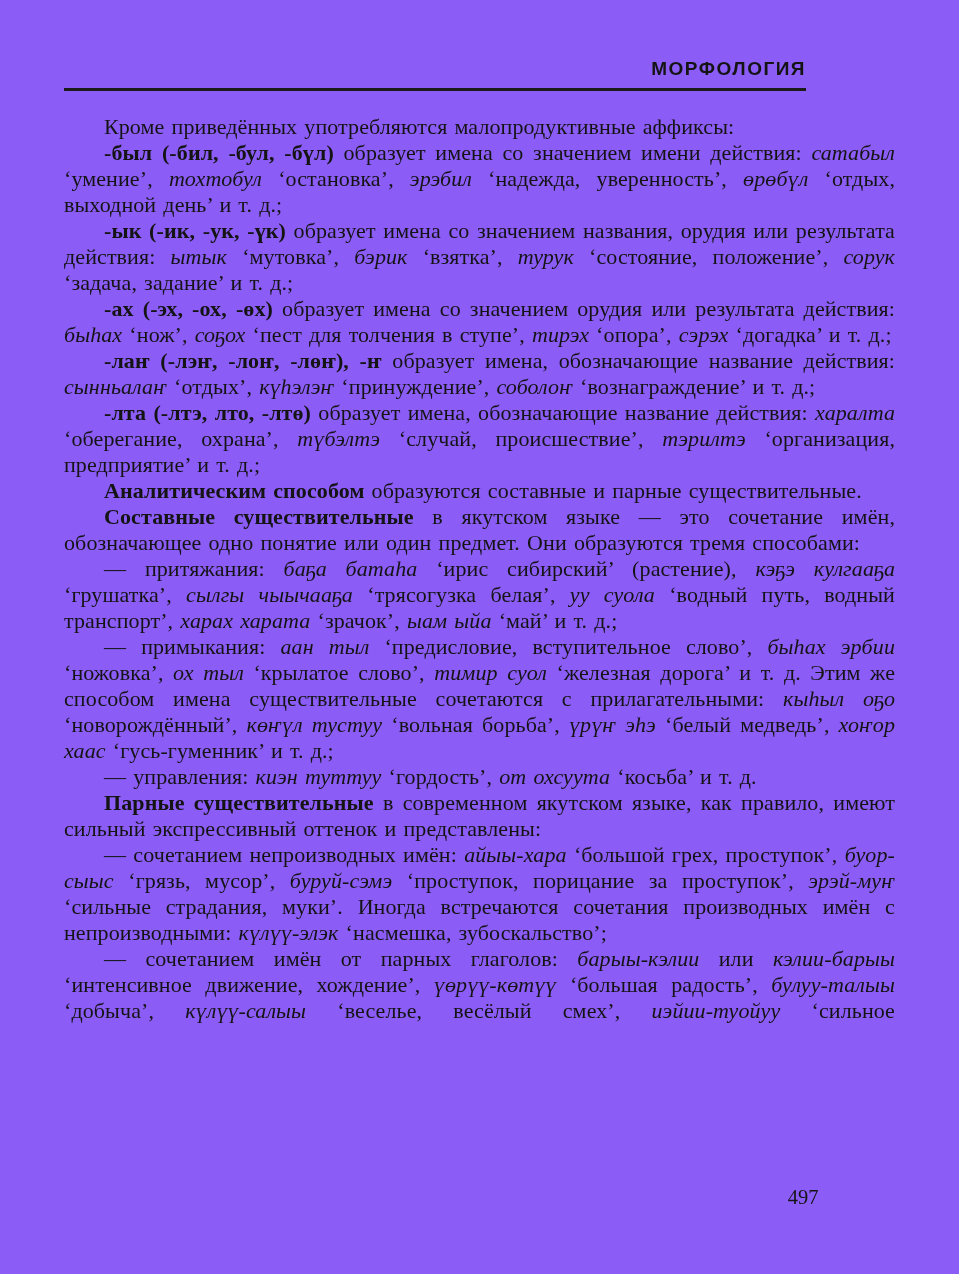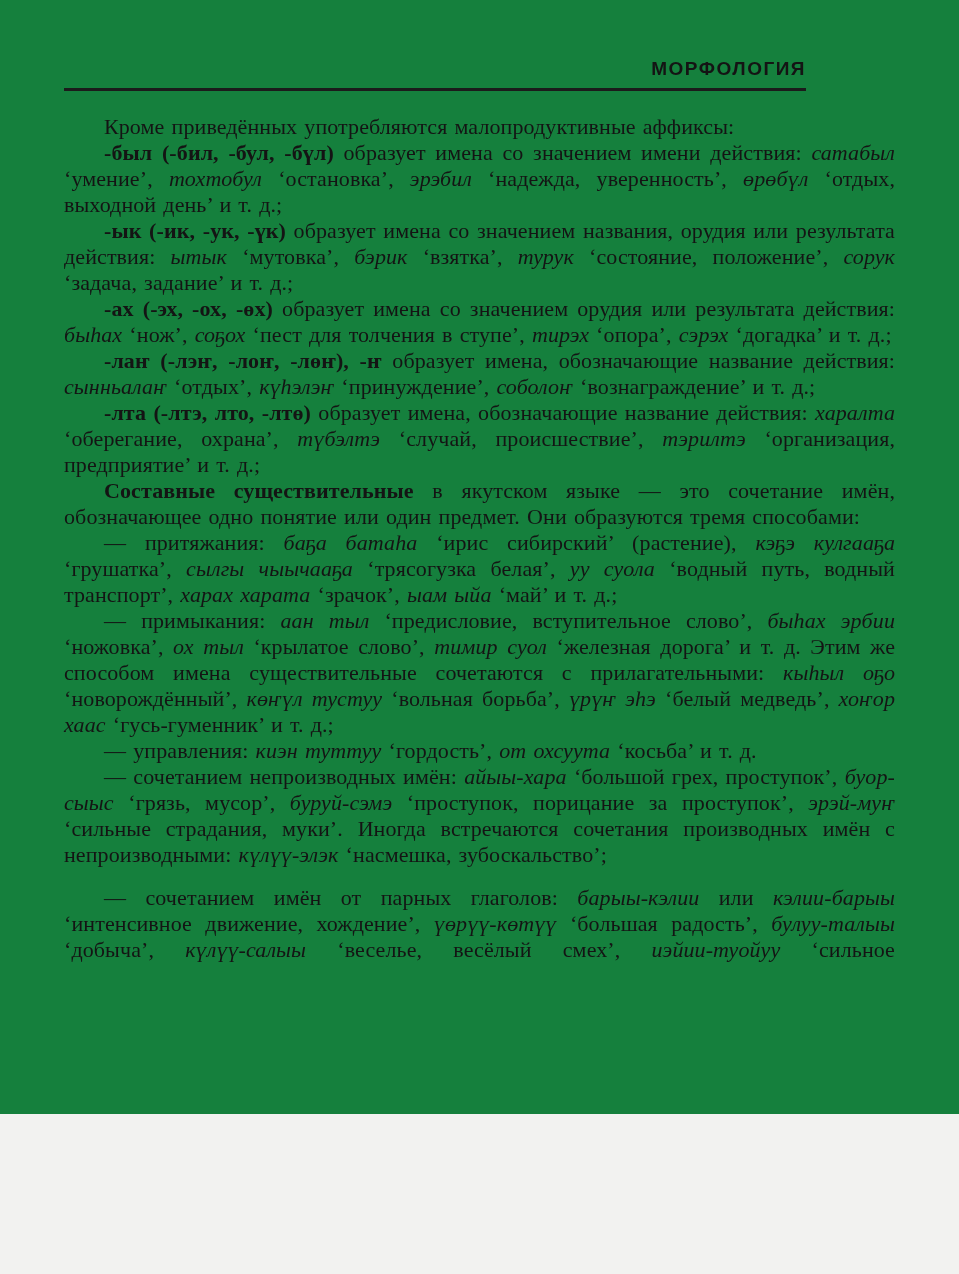--- a/index.html
+++ b/index.html
@@ -3,22 +3,22 @@
 <meta charset="utf-8">
 <style>
   html, body { margin: 0; padding: 0; }
   body {
     width: 959px; height: 1274px;
     background: #f2f2f0;
     font-family: "Liberation Serif", "DejaVu Serif", serif;
   }
   .page {
     position: relative;
-    width: 959px; height: 1114px;
-    background: #15803d;
+    width: 959px; height: 1274px;
+    background: #8b5cf6;
     color: #141414;
     overflow: hidden;
   }
   .running-header {
     position: absolute;
     left: 64px; top: 58px;
     width: 742px;
     text-align: right;
     padding-bottom: 8px;
     border-bottom: 3px solid #1b1b1b;
@@ -31,21 +31,21 @@
     position: absolute;
     left: 64px; top: 114px;
     width: 831px;
     font-size: 22px;
     line-height: 26px;
     text-align: justify;
     letter-spacing: 0.1px;
     word-spacing: 1.5px;
   }
   .para { margin: 0; text-indent: 40px; }
-  .para.cont { text-align-last: justify; margin-top: 17px; }
+  .para.cont { text-align-last: justify; }
   .run-b { font-weight: 700; }
   .run-i { font-style: italic; }
   .page-number {
     position: absolute;
     left: 772px; top: 1186px;
     width: 62px;
     text-align: center;
     font-size: 20.5px;
     font-weight: 400;
   }
@@ -59,23 +59,25 @@
     <span>МОРФОЛОГИЯ</span>
   </header>
 
   <main class="body-text">
       <p class="para"><span class="run-r">Кроме приведённых употребляются малопродуктивные аффиксы:</span></p>
       <p class="para"><span class="run-b">-был (-бил, -бул, -бүл)</span><span class="run-r"> образует имена со значением имени действия: </span><span class="run-i">сатабыл</span><span class="run-r"> ‘умение’, </span><span class="run-i">тохтобул</span><span class="run-r"> ‘остановка’, </span><span class="run-i">эрэбил</span><span class="run-r"> ‘надежда, уверенность’, </span><span class="run-i">өрөбүл</span><span class="run-r"> ‘отдых, выходной день’ и т. д.;</span></p>
       <p class="para"><span class="run-b">-ык (-ик, -ук, -үк)</span><span class="run-r"> образует имена со значением названия, орудия или результата действия: </span><span class="run-i">ытык</span><span class="run-r"> ‘мутовка’, </span><span class="run-i">бэрик</span><span class="run-r"> ‘взятка’, </span><span class="run-i">турук</span><span class="run-r"> ‘состояние, положение’, </span><span class="run-i">сорук</span><span class="run-r"> ‘задача, задание’ и т. д.;</span></p>
       <p class="para"><span class="run-b">-ах (-эх, -ох, -өх)</span><span class="run-r"> образует имена со значением орудия или результата действия: </span><span class="run-i">быһах</span><span class="run-r"> ‘нож’, </span><span class="run-i">соҕох</span><span class="run-r"> ‘пест для толчения в ступе’, </span><span class="run-i">тирэх</span><span class="run-r"> ‘опора’, </span><span class="run-i">сэрэх</span><span class="run-r"> ‘догадка’ и т. д.;</span></p>
       <p class="para"><span class="run-b">-лаҥ (-лэҥ, -лоҥ, -лөҥ), -ҥ</span><span class="run-r"> образует имена, обозначающие название действия: </span><span class="run-i">сынньалаҥ</span><span class="run-r"> ‘отдых’, </span><span class="run-i">күһэлэҥ</span><span class="run-r"> ‘принуждение’, </span><span class="run-i">соболоҥ</span><span class="run-r"> ‘вознаграждение’ и т. д.;</span></p>
       <p class="para"><span class="run-b">-лта (-лтэ, лто, -лтө)</span><span class="run-r"> образует имена, обозначающие название действия: </span><span class="run-i">харалта</span><span class="run-r"> ‘оберегание, охрана’, </span><span class="run-i">түбэлтэ</span><span class="run-r"> ‘случай, происшествие’, </span><span class="run-i">тэрилтэ</span><span class="run-r"> ‘организация, предприятие’ и т. д.;</span></p>
+      <p class="para"><span class="run-b">Аналитическим способом</span><span class="run-r"> образуются составные и парные существительные.</span></p>
       <p class="para"><span class="run-b">Составные существительные</span><span class="run-r"> в якутском языке — это сочетание имён, обозначающее одно понятие или один предмет. Они образуются тремя способами:</span></p>
       <p class="para"><span class="run-r">— притяжания: </span><span class="run-i">баҕа батаһа</span><span class="run-r"> ‘ирис сибирский’ (растение), </span><span class="run-i">кэҕэ кулгааҕа</span><span class="run-r"> ‘грушатка’, </span><span class="run-i">сылгы чыычааҕа</span><span class="run-r"> ‘трясогузка белая’, </span><span class="run-i">уу суола</span><span class="run-r"> ‘водный путь, водный транспорт’, </span><span class="run-i">харах харата</span><span class="run-r"> ‘зрачок’, </span><span class="run-i">ыам ыйа</span><span class="run-r"> ‘май’ и т. д.;</span></p>
       <p class="para"><span class="run-r">— примыкания: </span><span class="run-i">аан тыл</span><span class="run-r"> ‘предисловие, вступительное слово’, </span><span class="run-i">быһах эрбии</span><span class="run-r"> ‘ножовка’, </span><span class="run-i">ох тыл</span><span class="run-r"> ‘крылатое слово’, </span><span class="run-i">тимир суол</span><span class="run-r"> ‘железная дорога’ и т. д. Этим же способом имена существительные сочетаются с прилагательными: </span><span class="run-i">кыһыл оҕо</span><span class="run-r"> ‘новорождённый’, </span><span class="run-i">көҥүл тустуу</span><span class="run-r"> ‘вольная борьба’, </span><span class="run-i">үрүҥ эһэ</span><span class="run-r"> ‘белый медведь’, </span><span class="run-i">хоҥор хаас</span><span class="run-r"> ‘гусь-гуменник’ и т. д.;</span></p>
       <p class="para"><span class="run-r">— управления: </span><span class="run-i">киэн туттуу</span><span class="run-r"> ‘гордость’, </span><span class="run-i">от охсуута</span><span class="run-r"> ‘косьба’ и т. д.</span></p>
+      <p class="para"><span class="run-b">Парные существительные</span><span class="run-r"> в современном якутском языке, как правило, имеют сильный экспрессивный оттенок и представлены:</span></p>
       <p class="para"><span class="run-r">— сочетанием непроизводных имён: </span><span class="run-i">айыы-хара</span><span class="run-r"> ‘большой грех, проступок’, </span><span class="run-i">буор-сыыс</span><span class="run-r"> ‘грязь, мусор’, </span><span class="run-i">буруй-сэмэ</span><span class="run-r"> ‘проступок, порицание за проступок’, </span><span class="run-i">эрэй-муҥ</span><span class="run-r"> ‘сильные страдания, муки’. Иногда встречаются сочетания производных имён с непроизводными: </span><span class="run-i">күлүү-элэк</span><span class="run-r"> ‘насмешка, зубоскальство’;</span></p>
       <p class="para cont"><span class="run-r">— сочетанием имён от парных глаголов: </span><span class="run-i">барыы-кэлии</span><span class="run-r"> или </span><span class="run-i">кэлии-барыы</span><span class="run-r"> ‘интенсивное движение, хождение’, </span><span class="run-i">үөрүү-көтүү</span><span class="run-r"> ‘большая радость’, </span><span class="run-i">булуу-талыы</span><span class="run-r"> ‘добыча’, </span><span class="run-i">күлүү-салыы</span><span class="run-r"> ‘веселье, весёлый смех’, </span><span class="run-i">иэйии-туойуу</span><span class="run-r"> ‘сильное</span></p>
     </main>
 
   <div class="page-number">497</div>
 
 </div>
 
 </body></html>

